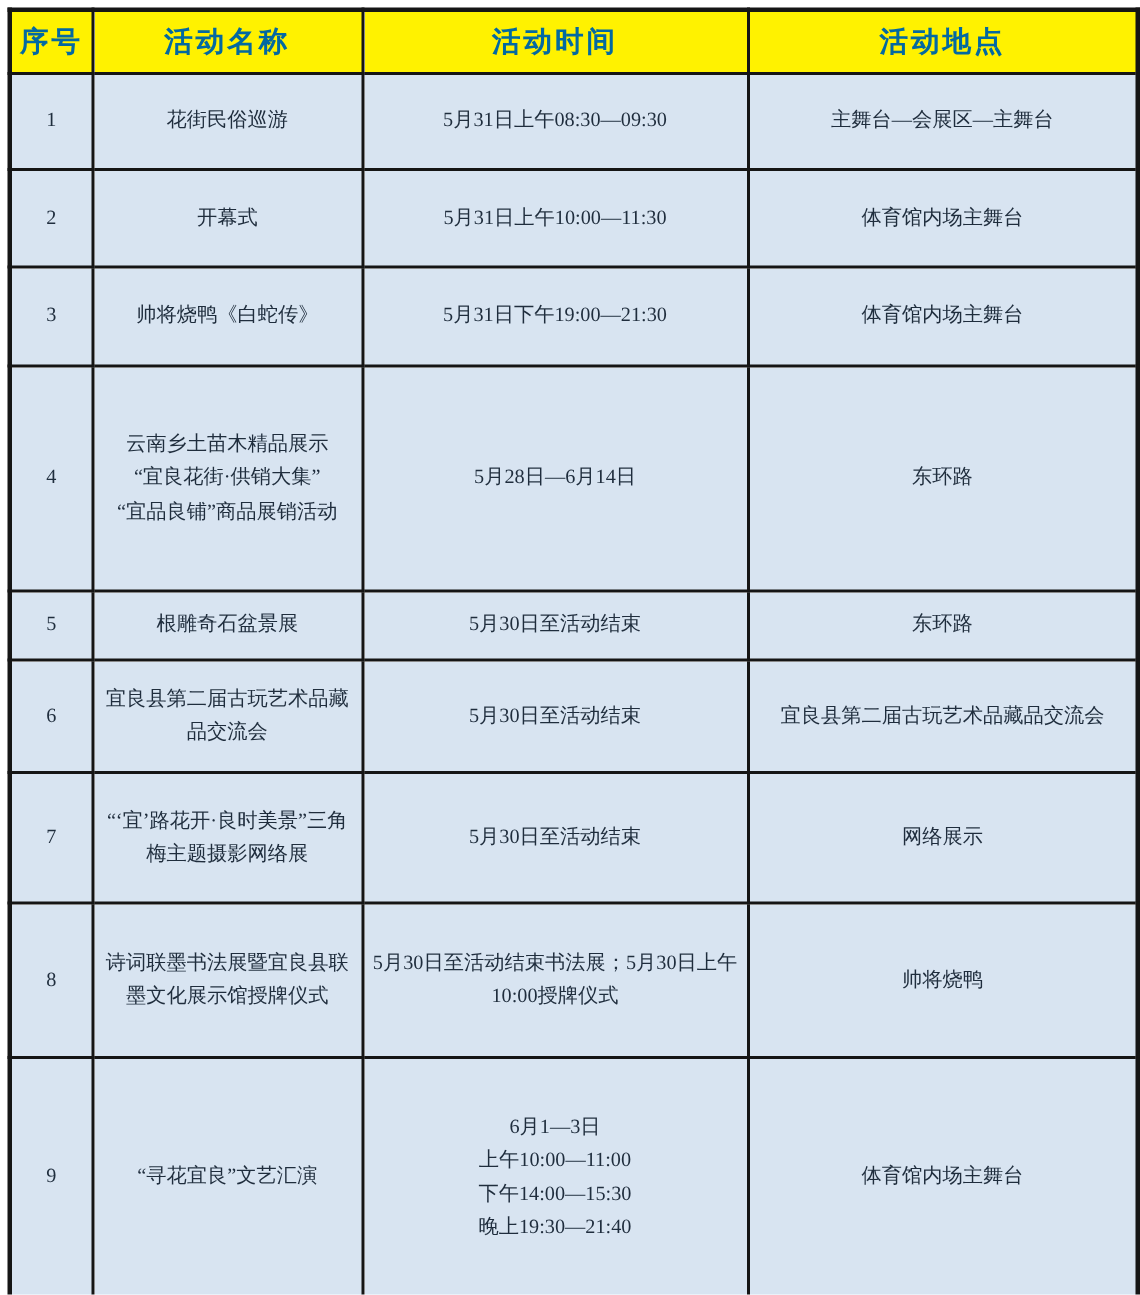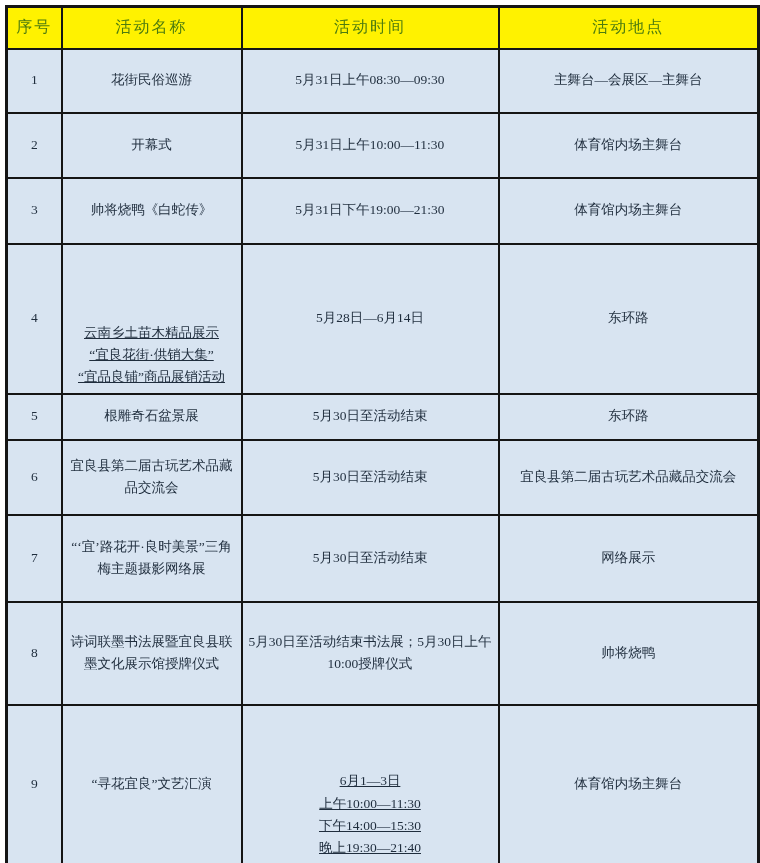--- a/index.html
+++ b/index.html
@@ -23,39 +23,38 @@
   }
   table.sched th, table.sched td {
     border: 2px solid #151515;
     text-align: center;
     vertical-align: middle;
     padding: 2px 4px;
     overflow: hidden;
   }
   table.sched th {
     background: #FFF200;
-    color: #4d7c0f;
-    font-size: 16px;
-    font-weight: normal;
+    color: #0369a1;
+    font-size: 19px;
+    font-weight: bold;
     letter-spacing: 2px;
   }
   table.sched td {
     background: #D8E4F1;
     color: #1F2D3D;
     font-size: 13.5px;
     line-height: 1.65;
   }
   td.cell-pad { padding: 2px 8px; }
   .stack {
     display: flex;
     flex-direction: column;
-    justify-content: flex-end;
+    justify-content: center;
     align-items: center;
     height: 100%;
-    text-decoration: underline;
   }
   td.nopad { padding: 0 4px; height: inherit; }
   tr.hr-head { height: 42px; }
   tr.hr-1 { height: 64px; }
   tr.hr-2 { height: 65px; }
   tr.hr-3 { height: 66px; }
   tr.hr-4 { height: 144px; }
   tr.hr-5 { height: 46px; }
   tr.hr-6 { height: 75px; }
   tr.hr-7 { height: 87px; }
@@ -137,21 +136,21 @@
         <td>诗词联墨书法展暨宜良县联墨文化展示馆授牌仪式</td>
         <td class="cell-pad">5月30日至活动结束书法展；5月30日上午10:00授牌仪式</td>
         <td>帅将烧鸭</td>
       </tr>
       <tr class="hr-9">
         <td>9</td>
         <td>“寻花宜良”文艺汇演</td>
         <td class="nopad">
           <div class="stack stack-9">
             <div>6月1—3日</div>
-            <div>上午10:00—11:30</div>
+            <div>上午10:00—11:00</div>
             <div>下午14:00—15:30</div>
             <div>晚上19:30—21:40</div>
           </div>
         </td>
         <td>体育馆内场主舞台</td>
       </tr>
     </tbody>
   </table>
 </div>
 

